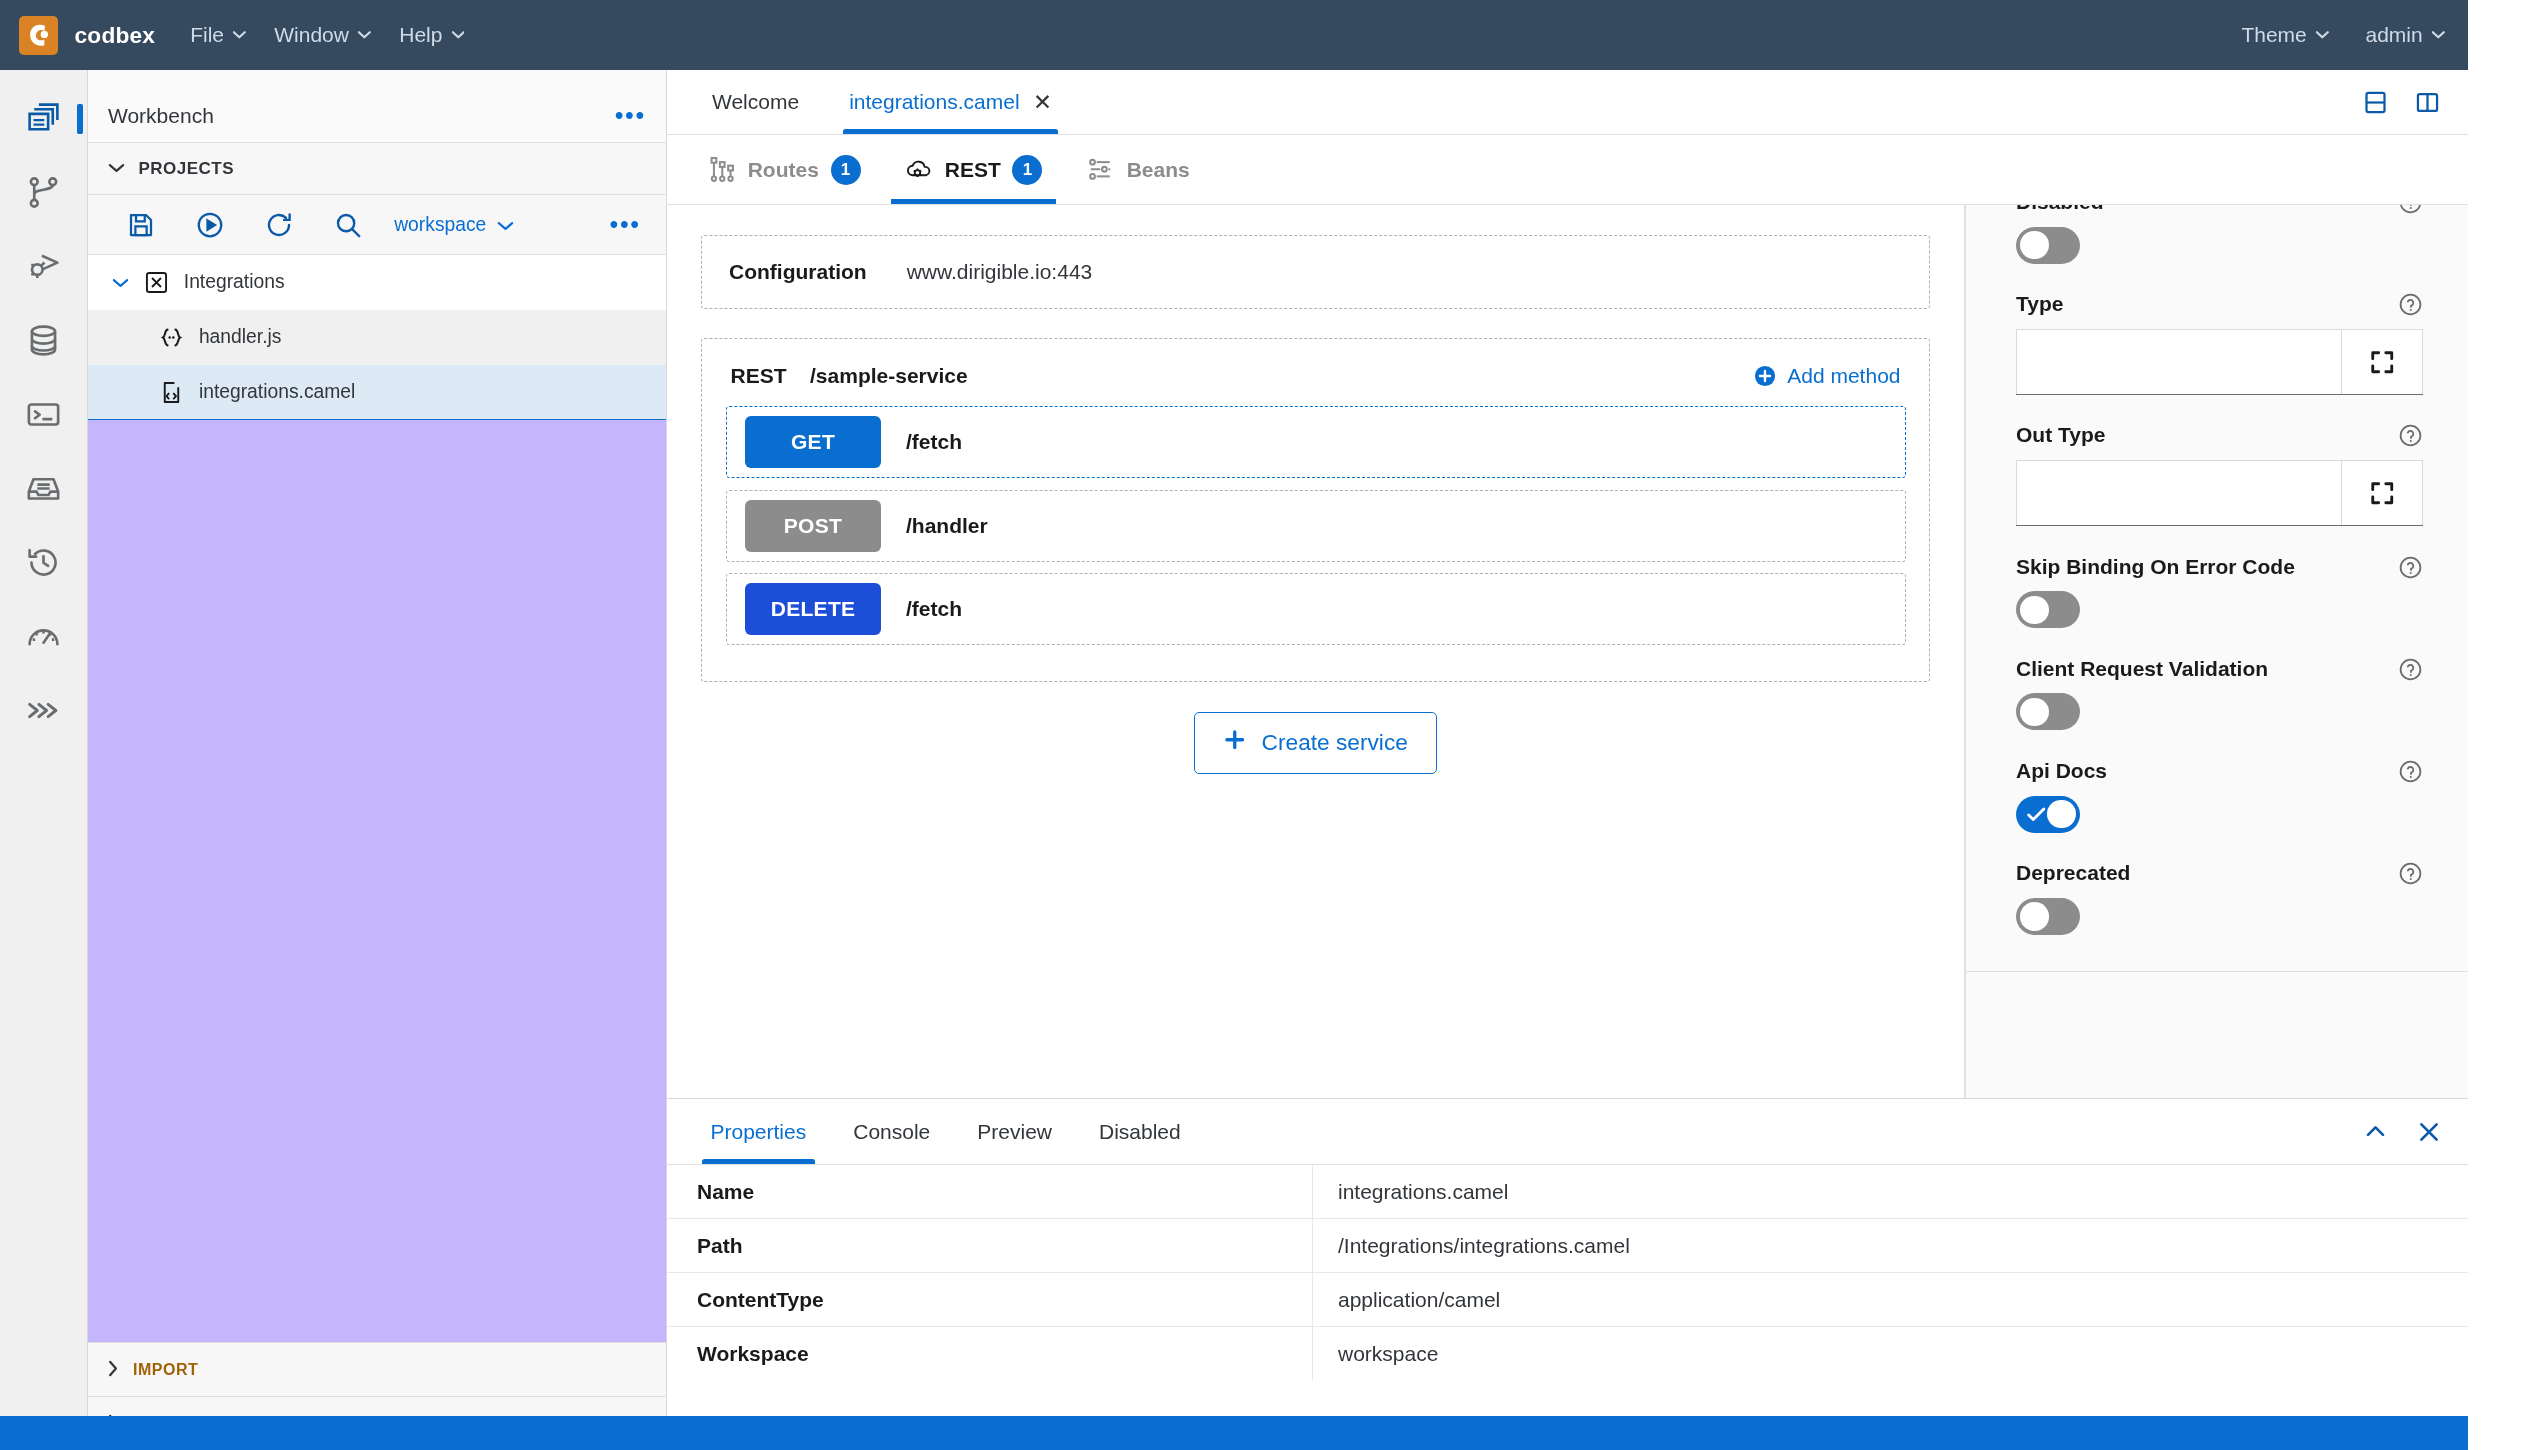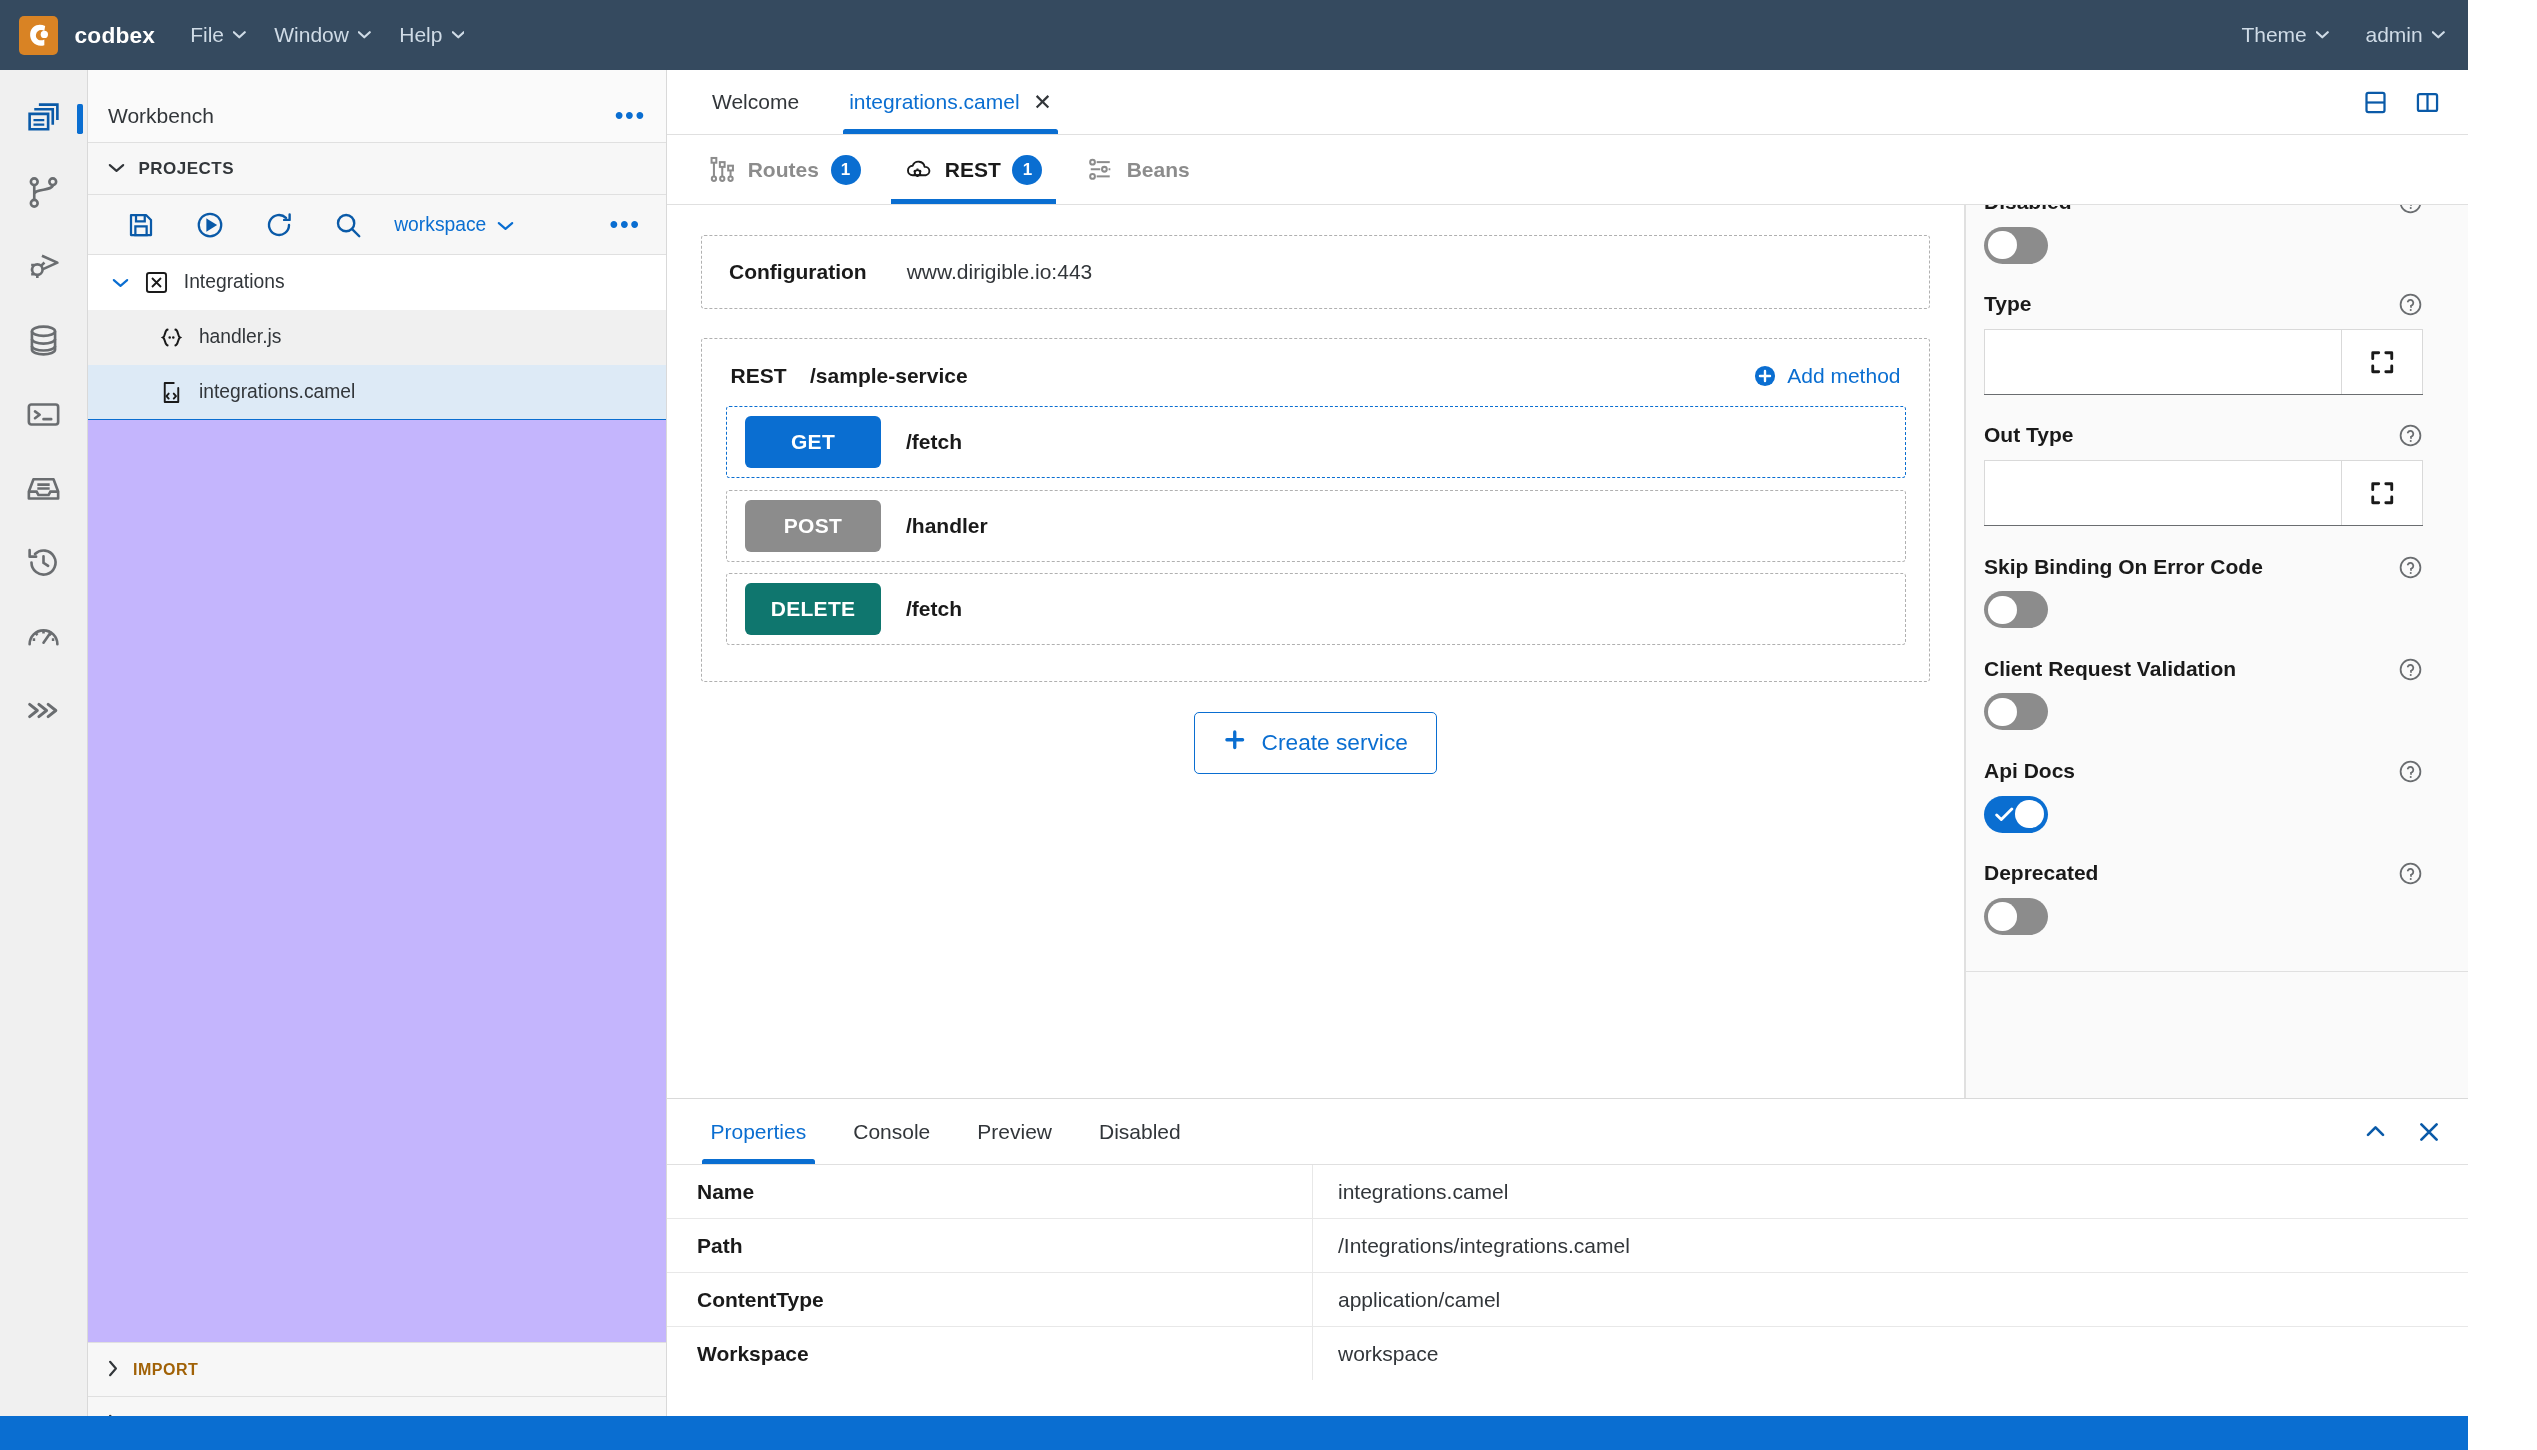--- a/index.html
+++ b/index.html
@@ -176,21 +176,21 @@
     border: 1.7px solid #0a6ed1; border-radius: 5px; background:#fff; color:#0a6ed1;
     height: 62px; padding: 0 28.5px; font-size: 22.7px;
     display:flex; align-items:center; gap: 15px; cursor:pointer;
   }
 
   
   .rightpanel {
     width: 503px; flex: 0 0 503px; background: #fafafa; display:flex; flex-direction:column;
     min-height:0; border-left: 0.8px solid #e0e0e0; position: relative;
   }
-  .rp-scroll { flex: 1 1 auto; overflow: hidden; padding: 0 45px 0 18px; position: relative; }
+  .rp-scroll { flex: 1 1 auto; overflow: hidden; padding: 0 45px 0 50px; position: relative; }
   .rp-inner { margin-top: -15px; }
   .prop { margin-bottom: 28.5px; }
   .prop-head { display:flex; align-items:flex-start; }
   .prop-label { font-size: 21px; font-weight: bold; color:#1a1a1a; }
   .help { margin-left:auto; width: 25px; height:25px; display:block; cursor:pointer; }
   .toggle {
     width: 64px; height: 37px; border-radius: 18.5px; background:#8c8c8c;
     margin-top: 11.7px; position: relative; cursor: pointer;
     display:flex; align-items:center;
   }
@@ -603,21 +603,21 @@
 
               <div class="method-row selected">
                 <span class="method-chip" style="background:#0a6ed1">GET</span>
                 <span class="method-path">/fetch</span>
               </div>
               <div class="method-row">
                 <span class="method-chip" style="background:#8c8c8c">POST</span>
                 <span class="method-path">/handler</span>
               </div>
               <div class="method-row">
-                <span class="method-chip" style="background:#0f766e">DELETE</span>
+                <span class="method-chip" style="background:#1d4ed8">DELETE</span>
                 <span class="method-path">/fetch</span>
               </div>
             </div>
 
             <div class="create-wrap">
               <div class="create-btn">
                 <span>
                   <svg width="23.5" height="23.5" viewBox="0 0 24 24">
                       <path d="M12 4 v16 M4 12 h16" stroke="#0a6ed1" stroke-width="3.4" stroke-linecap="round"></path>
                     </svg>

